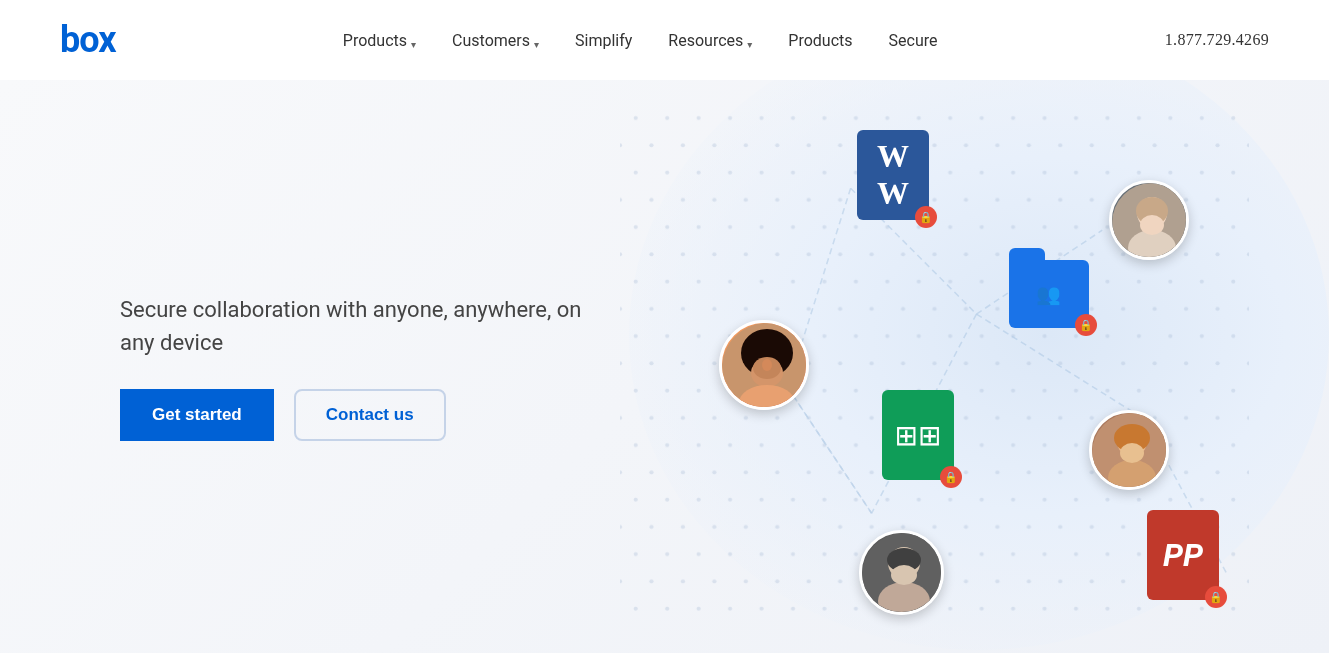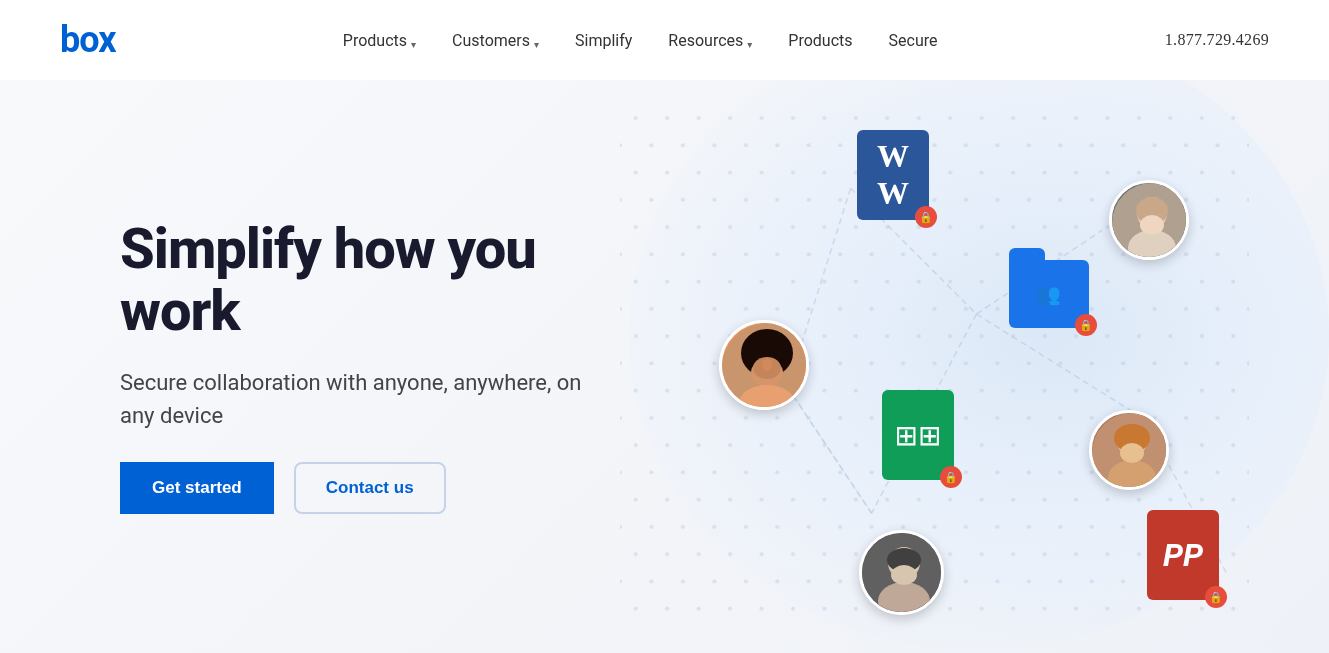--- a/index.html
+++ b/index.html
@@ -380,21 +380,20 @@
       <a href="#">
         <span>Secure</span>
       </a>
     </li>
   </ul>
   <span class="nav-phone">1.877.729.4269</span>
 </nav>
 
 <section class="hero">
   <div class="hero-content">
-    <h1 class="hero-title">Simplify how you work</h1>
     <p class="hero-subtitle">Secure collaboration with anyone, anywhere, on any device</p>
     <div class="hero-buttons">
       <button class="btn-primary">Get started</button>
       <button class="btn-secondary">Contact us</button>
     </div>
   </div>
 
   <div class="hero-illustration">
 
     <div class="blob-bg"></div>

